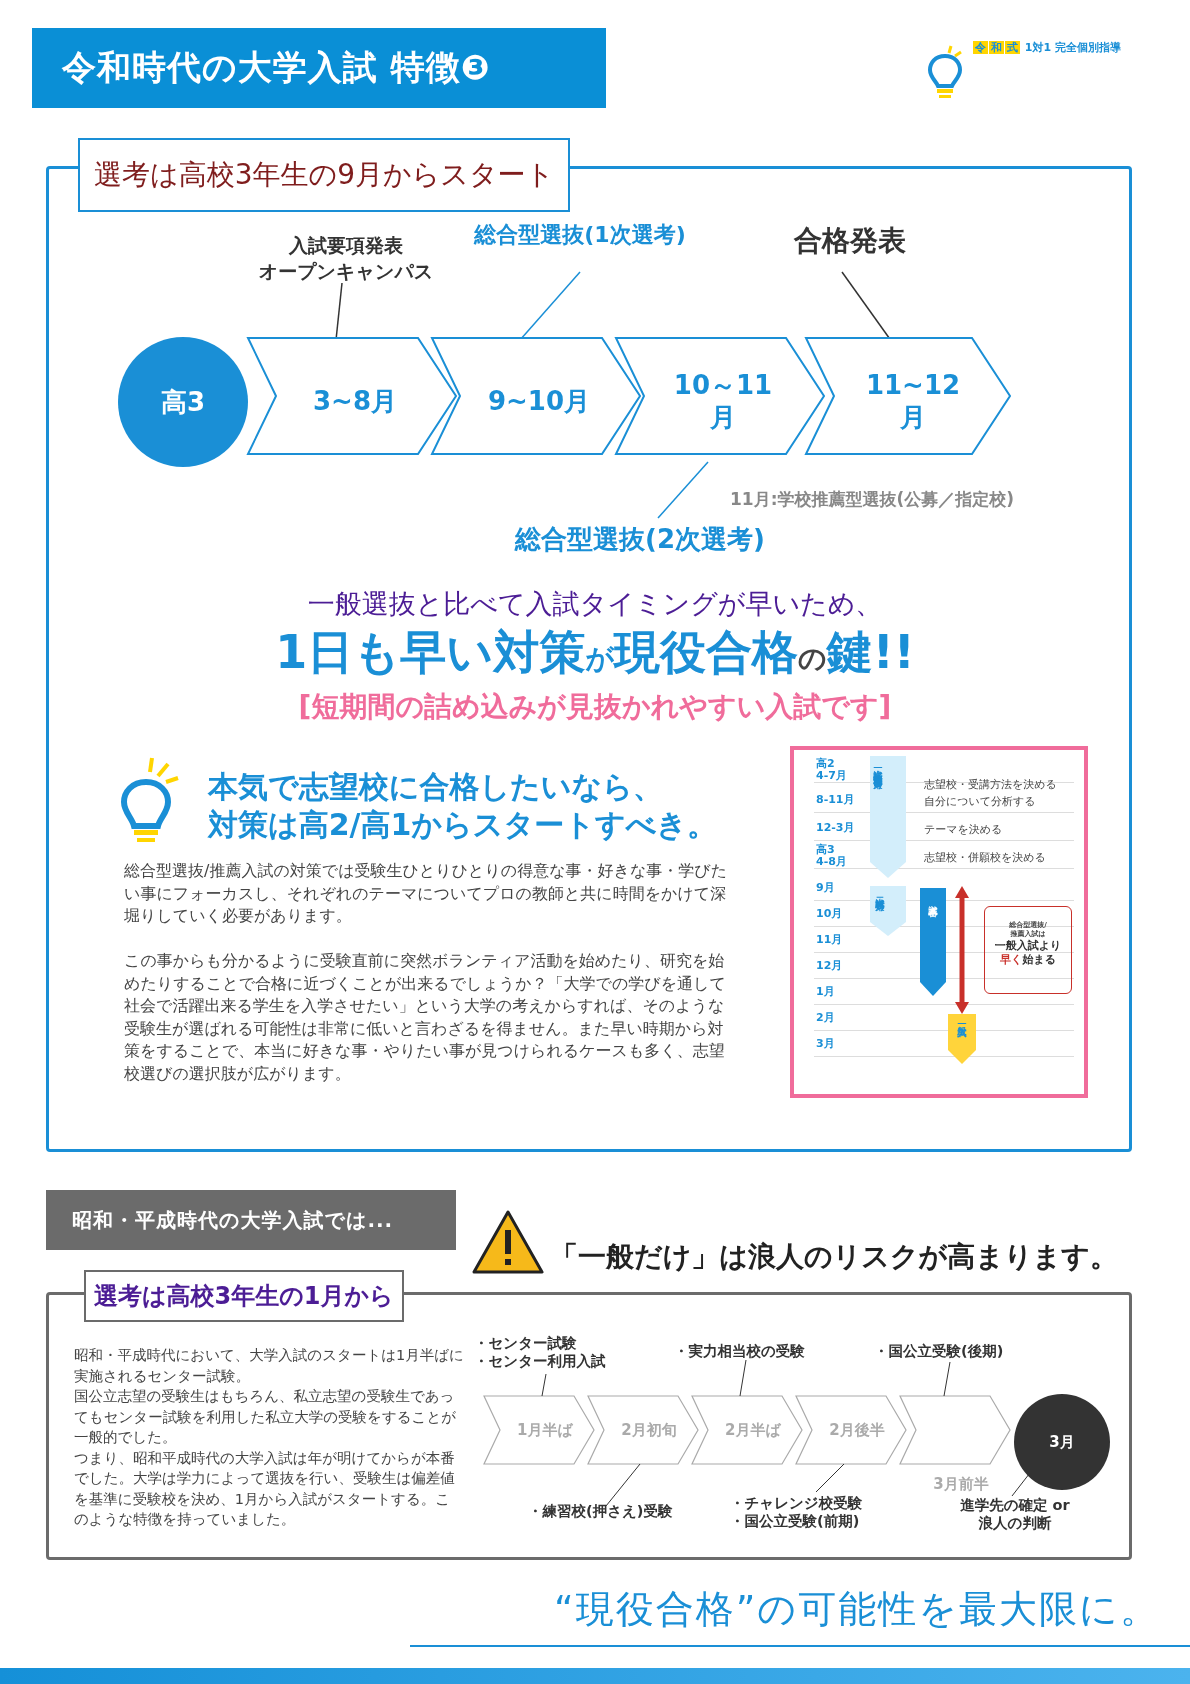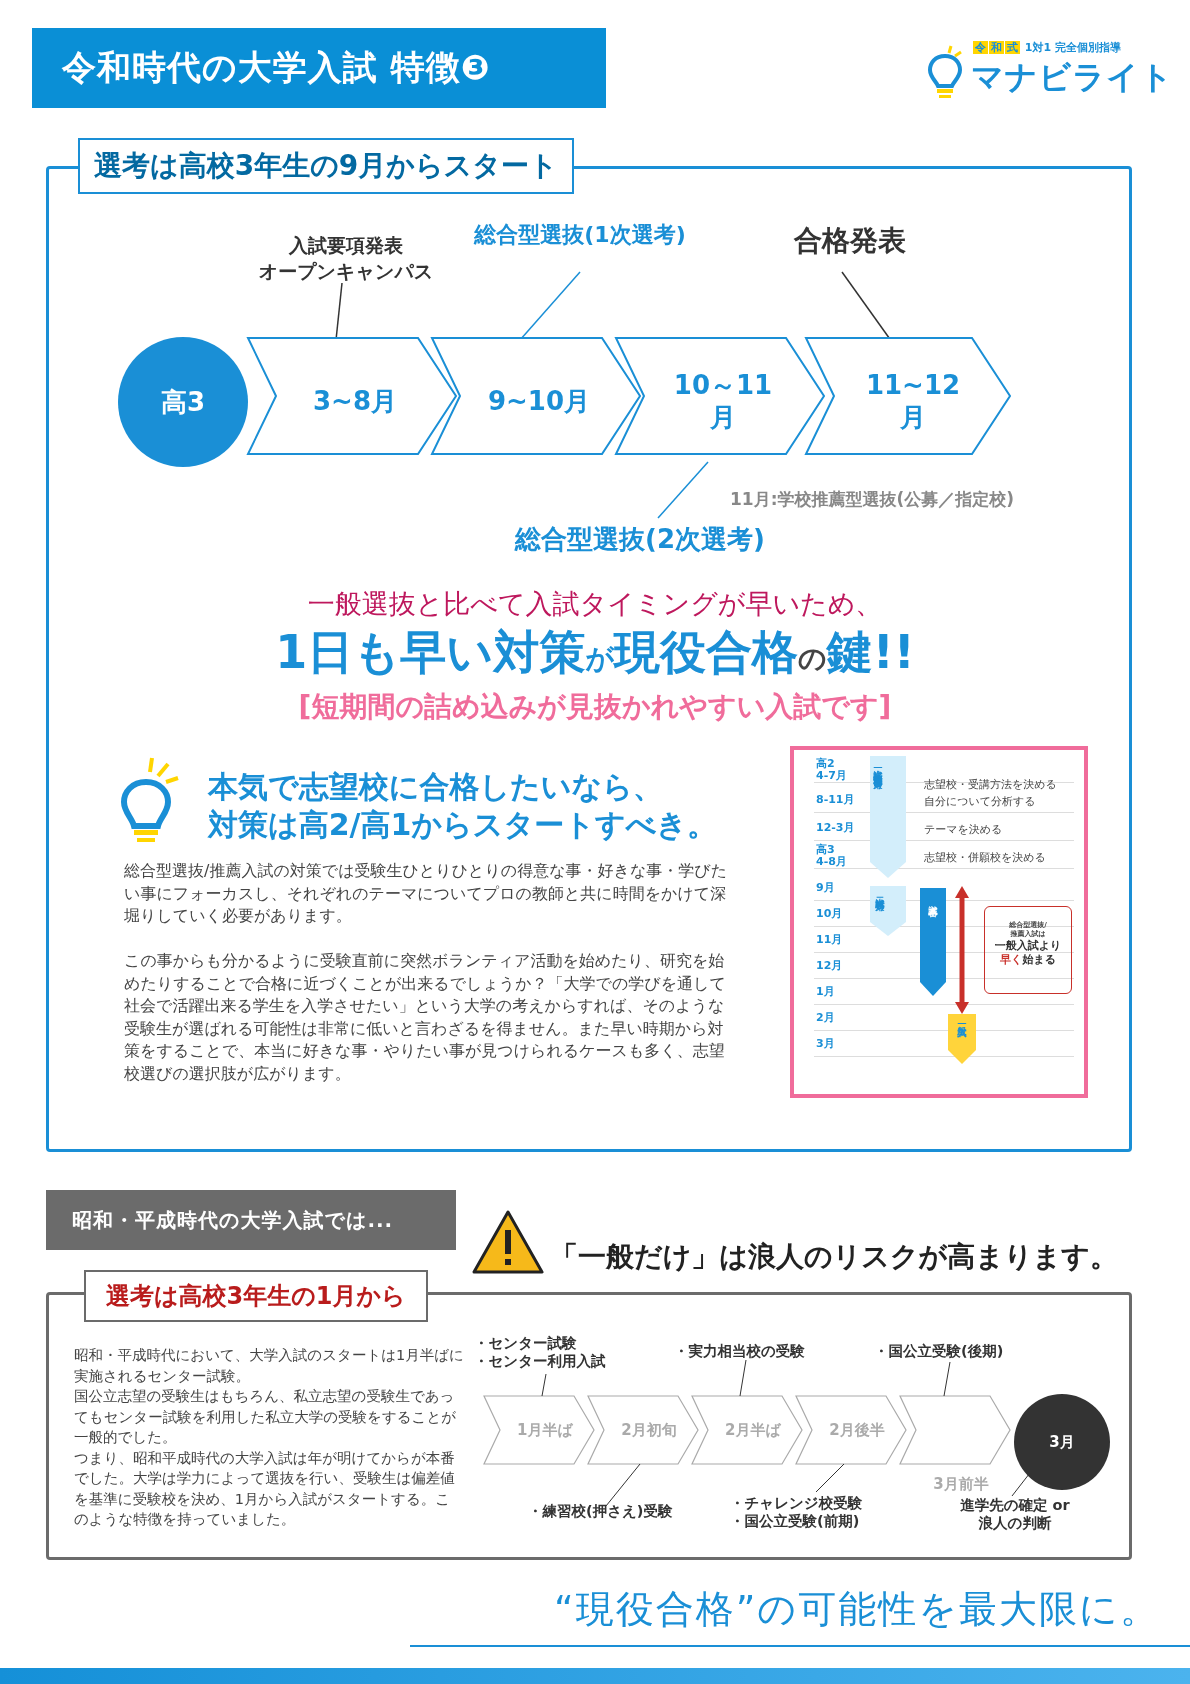--- a/index.html
+++ b/index.html
@@ -10,33 +10,33 @@
   
   .title-bar { left: 32px; top: 28px; width: 574px; height: 80px; background: #0a8fd6; color: #fff;
     font-size: 34px; font-weight: bold; display: flex; align-items: center; padding-left: 30px; letter-spacing: 1px; }
   .logo { left: 925px; top: 34px; width: 230px; height: 70px; }
   .logo-top { position: absolute; left: 48px; top: 6px; font-size: 11px; font-weight: bold; color: #1a8fd6; white-space: nowrap; }
   .logo-top .hl { background: #ffd500; color: #1a8fd6; padding: 0 2px; margin-right: 1px; }
   .logo-main { position: absolute; left: 46px; top: 22px; font-size: 32px; font-weight: bold; color: #1a8fd6; letter-spacing: 1px; white-space: nowrap; }
 
   
   .frame1 { left: 46px; top: 166px; width: 1086px; height: 986px; border: 3px solid #1a8fd6; border-radius: 4px; }
-  .frame1-title { left: 78px; top: 138px; height: 56px; padding: 0 14px; background: #fff; border: 2px solid #1a8fd6;
-    color: #0369a1; font-size: 28px; font-weight: bold; display: flex; align-items: center; white-space: nowrap; }
+  .frame1-title { left: 78px; top: 138px; height: 74px; padding: 0 14px; background: #fff; border: 2px solid #1a8fd6;
+    color: #7f1d1d; font-size: 28px; font-weight: normal; display: flex; align-items: center; white-space: nowrap; }
 
   .circle-k3 { left: 118px; top: 337px; width: 130px; height: 130px; border-radius: 50%; background: #1a8fd6;
     color: #fff; font-size: 26px; font-weight: bold; display: flex; align-items: center; justify-content: center; }
   .chev-svg { left: 240px; top: 330px; }
   .chev-label { color: #1a8fd6; font-size: 26px; font-weight: bold; text-align: center; line-height: 1.25; display: flex; align-items: center; justify-content: center; }
 
   .lbl-dark { color: #333; font-weight: bold; text-align: center; }
   .lbl-blue { color: #1a8fd6; font-weight: bold; text-align: center; white-space: nowrap; }
   .lbl-grey { color: #888; font-weight: bold; white-space: nowrap; }
 
-  .sub-line { left: 0; top: 586px; width: 1190px; text-align: center; font-size: 27px; color: #be185d; }
+  .sub-line { left: 0; top: 586px; width: 1190px; text-align: center; font-size: 27px; color: #4c1d95; }
   .key-line { left: 0; top: 622px; width: 1190px; text-align: center; font-size: 46px; font-weight: bold; color: #1a8fd6; }
   .key-line .small { font-size: 28px; color: #1a8fd6; }
   .pink-line { left: 0; top: 688px; width: 1190px; text-align: center; font-size: 28px; font-weight: bold; color: #f06c9b; }
 
   .bulb { left: 116px; top: 752px; }
   .adv-title { left: 208px; top: 768px; font-size: 30px; font-weight: bold; color: #1a8fd6; line-height: 1.25; }
   .para { left: 124px; font-size: 16px; color: #444; line-height: 22.5px; width: 612px; }
 
   
   .chart-box { left: 790px; top: 746px; width: 298px; height: 352px; border: 4px solid #f06c9b; background: #fff; }
@@ -48,22 +48,22 @@
   .cb-note .s { font-size: 7px; color: #444; margin-top: 14px; line-height: 9px; font-weight: bold; }
   .cb-note .m { font-size: 11px; color: #333; line-height: 14px; font-weight: bold; }
   .cb-note .r { color: #c8302a; }
 
   
   .old-tag { left: 46px; top: 1190px; width: 410px; height: 60px; background: #6b6b6b; color: #fff; font-size: 20px; font-weight: bold;
     display: flex; align-items: center; padding-left: 26px; letter-spacing: 1px; }
   .warn-icon { left: 470px; top: 1208px; }
   .warn-text { left: 550px; top: 1238px; font-size: 28px; font-weight: bold; color: #222; white-space: nowrap; }
   .frame2 { left: 46px; top: 1292px; width: 1086px; height: 268px; border: 3px solid #6b6b6b; border-radius: 4px; }
-  .frame2-title { left: 84px; top: 1270px; height: 52px; padding: 0 20px; background: #fff; border: 2px solid #6b6b6b;
-    color: #b91c1c; font-size: 24px; font-weight: bold; display: flex; align-items: center; white-space: nowrap; }
+  .frame2-title { left: 84px; top: 1270px; height: 52px; padding: 0 8px; background: #fff; border: 2px solid #6b6b6b;
+    color: #4c1d95; font-size: 24px; font-weight: bold; display: flex; align-items: center; white-space: nowrap; }
   .old-para { left: 74px; top: 1345px; width: 390px; font-size: 14.5px; line-height: 20.5px; color: #444; }
   .old-chev-label { color: #aaa; font-size: 15px; font-weight: bold; display: flex; align-items: center; justify-content: center; }
   .old-lbl { font-size: 14.5px; font-weight: bold; color: #333; line-height: 18px; white-space: nowrap; }
   .circle-3m { left: 1014px; top: 1394px; width: 96px; height: 96px; border-radius: 50%; background: #333; color: #fff;
     font-size: 15px; font-weight: bold; display: flex; align-items: center; justify-content: center; }
 
   .tagline { left: 520px; top: 1584px; width: 640px; text-align: right; font-size: 38px; color: #1a8fd6; letter-spacing: 2px; white-space: nowrap; }
   .tag-rule { left: 410px; top: 1645px; width: 780px; height: 2px; background: #1a8fd6; }
   .footer-bar { left: 0; top: 1668px; width: 1190px; height: 16px; background: linear-gradient(90deg, #1590d8, #4bb3ee); }
 </style>
@@ -76,21 +76,20 @@
     <path d="M20 14 C10 14 5 21 5 28 C5 35 11 39 13 44 L27 44 C29 39 35 35 35 28 C35 21 30 14 20 14 Z" fill="none" stroke="#1a8fd6" stroke-width="4"></path>
     <rect x="12" y="47" width="16" height="4" fill="#ffd500"></rect>
       <rect x="14" y="53" width="12" height="3" fill="#ffd500"></rect>
     <line x1="26" y1="4" x2="24" y2="11" stroke="#ffd500" stroke-width="3"></line>
       <line x1="36" y1="10" x2="30" y2="14" stroke="#ffd500" stroke-width="3"></line>
   </svg>
   <div class="logo-top">
     <span class="hl">令</span><span class="hl">和</span><span class="hl">式</span>
     <span>1対1 完全個別指導</span>
   </div>
-  <div class="logo-main">マナビライト</div>
 </div>
 
 <div class="abs frame1"></div>
 <div class="abs frame1-title">選考は高校3年生の9月からスタート</div>
 
 <div class="abs lbl-dark" style="left:236px;top:232px;width:220px;font-size:19px;line-height:26px;">
   <div>入試要項発表</div>
     <div>オープンキャンパス</div>
 </div>
 <div class="abs lbl-blue" style="left:420px;top:220px;width:320px;font-size:22px;">総合型選抜(1次選考)</div>

